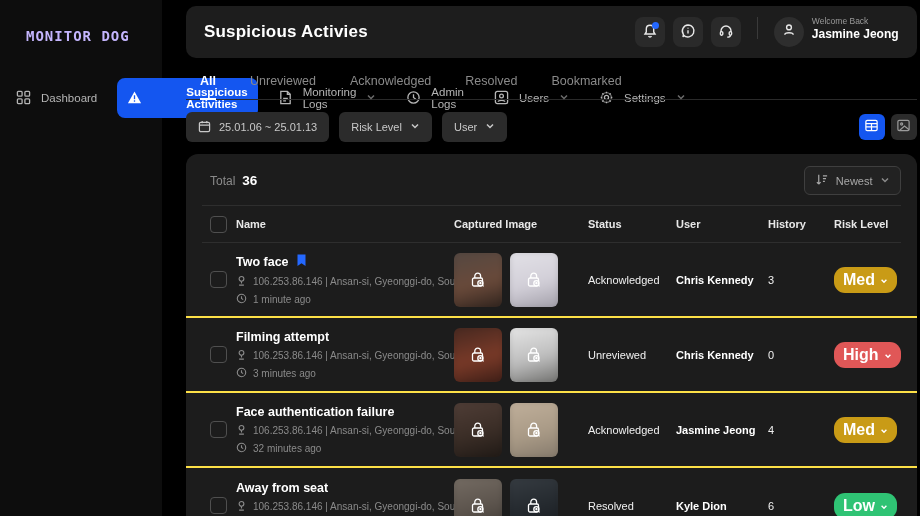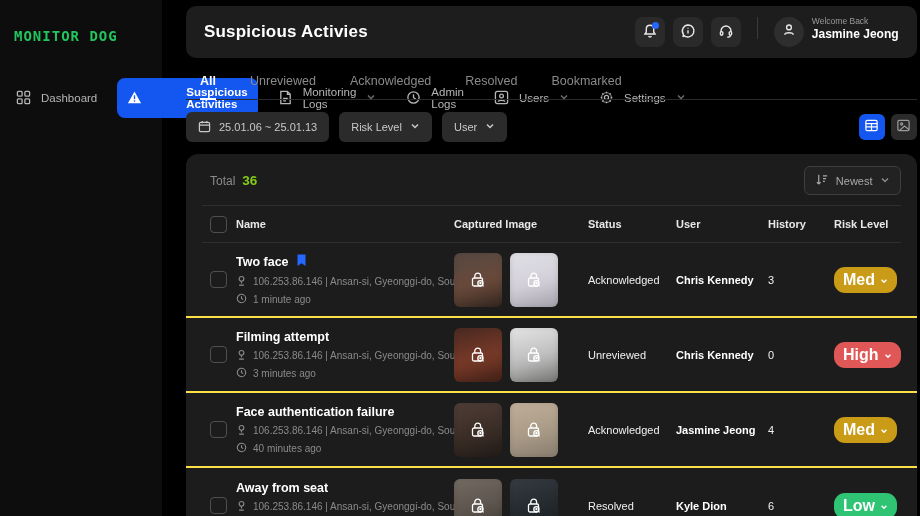--- a/index.html
+++ b/index.html
@@ -3,21 +3,21 @@
 <meta charset="utf-8">
 <style>
   * { margin:0; padding:0; box-sizing:border-box; }
   html,body { width:920px; height:516px; overflow:hidden; background:#000; }
   body { font-family:"Liberation Sans", sans-serif; color:#fff; }
   .app { display:flex; width:920px; height:516px; }
 
   
   .sidebar { width:162px; min-width:162px; background:#0d0d0d; padding-top:20px; }
   .logo { font-family:"DejaVu Sans Mono", monospace; font-weight:800; font-size:14px;
-          letter-spacing:1px; color:#22c55e; padding:8px 14px 0 14px; white-space:nowrap; }
+          letter-spacing:1px; color:#c4b5fd; padding:8px 14px 0 26px; white-space:nowrap; }
   .nav { margin-top:34px; display:flex; flex-direction:row; gap:10px; padding:0 6px; }
   .nav-item { display:flex; align-items:center; gap:10px; padding:8px 10px; border-radius:8px;
               color:#b5b5b5; font-size:11.5px; cursor:pointer; }
   .nav-item svg { flex:0 0 auto; }
   .nav-item .lbl { flex:1; }
   .nav-item.active { background:var(--accent,#1456f0); color:#fff; font-weight:bold;gap:44px; }
   .chev { opacity:.7; }
 
   
   .main { flex:1; padding:6px 14px 0 24px; display:flex; flex-direction:column; }
@@ -52,21 +52,21 @@
   .view-toggles { display:flex; gap:6px; }
   .toggle-btn { width:26px; height:26px; border-radius:6px; border:none; background:#2b2b2b;
                 display:flex; align-items:center; justify-content:center; cursor:pointer; }
   .toggle-btn.active { background:var(--accent,#1456f0); }
 
   
   .table-card { background:#1c1c1c; border-radius:12px 12px 0 0; margin-top:12px; flex:1; overflow:hidden; }
   .card-head { display:flex; align-items:center; justify-content:space-between; padding:12px 16px 10px 24px; }
   .total { display:flex; align-items:baseline; gap:7px; }
   .total .t1 { font-size:12px; color:#8a8a8a; }
-  .total .t2 { font-size:13.5px; font-weight:bold; color:#84cc16; }
+  .total .t2 { font-size:13.5px; font-weight:bold; color:#ffffff; }
   .sort-btn { display:flex; align-items:center; gap:7px; border:1px solid #3f3f3f; background:#222;
               border-radius:6px; padding:6px 10px; color:#a8a8a8; font-size:11px; cursor:pointer;
               font-family:"Liberation Sans", sans-serif; }
   .hr { height:1px; background:#2e2e2e; margin:0 16px; }
   .grid-row { display:grid; grid-template-columns:26px 218px 134px 88px 92px 66px 1fr;
               align-items:center; padding:0 16px 0 24px; }
   .thead { height:36px; font-size:11px; font-weight:bold; color:#e8e8e8; }
   .checkbox { width:17px; height:17px; border:1.5px solid #4f4f4f; border-radius:4px;
               background:transparent; cursor:pointer; }
   .row { height:75px; border-bottom:2px solid #fde047; }
@@ -446,21 +446,21 @@
                     <path d="M6 6.8 V9.4 M3.4 11 H8.6"></path>
           </svg></span>
         <span>106.253.86.146  |  Ansan-si, Gyeonggi-do, Sou ...</span>
       </div>
       <div class="meta-line">
         <span>
           <svg width="11" height="11" viewBox="0 0 12 12" fill="none" stroke="#8a8a8a" stroke-width="1.2">
             <circle cx="6" cy="6" r="4.6"></circle>
                     <path d="M6 3.6 V6 L7.8 7.2"></path>
           </svg></span>
-        <span>40 minutes ago</span>
+        <span>32 minutes ago</span>
       </div>
     </div>
     <div class="thumbs">
       <div class="thumb">
         <div class="thumb-img" style="background: linear-gradient(165deg, rgb(84, 65, 58) 0%, rgb(58, 45, 38) 55%, rgb(23, 19, 16) 100%);"></div>
         <div class="thumb-lock">
           <svg width="20" height="20" viewBox="0 0 20 20" fill="none" stroke="#fff" stroke-width="1.3">
             <rect x="4.5" y="8" width="10" height="8" rx="1.5"></rect>
                     <path d="M6.8 8 V6 a2.9 2.9 0 0 1 5.8 0 V8"></path>
             <circle cx="12.4" cy="13.2" r="2.6" fill="rgba(255,255,255,.12)"></circle>

